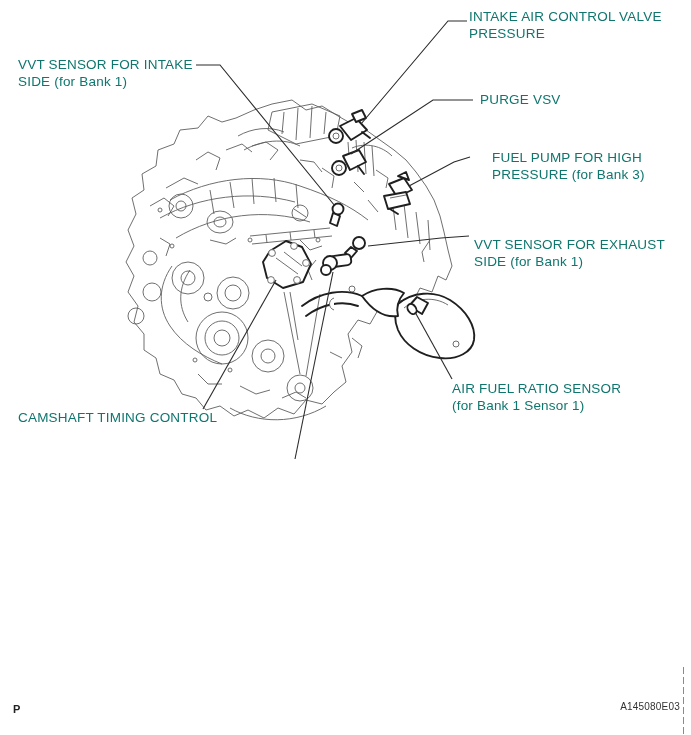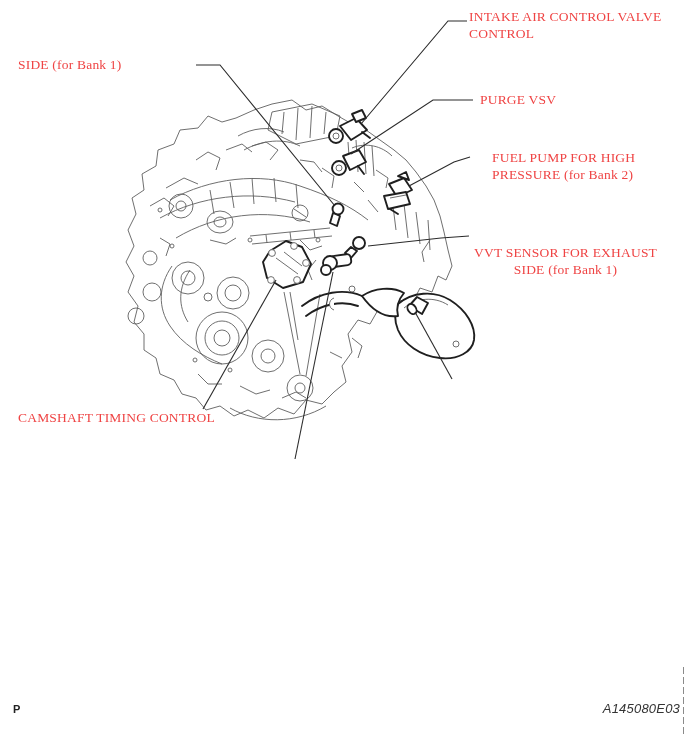--- a/index.html
+++ b/index.html
@@ -3,27 +3,27 @@
 <meta charset="utf-8">
 <style>
   html,body{margin:0;padding:0;background:#ffffff;}
   #page{
     position:relative;width:691px;height:735px;background:#ffffff;
     font-family:"Liberation Sans", sans-serif;color:#1a1a1a;overflow:hidden;
   }
   svg{position:absolute;left:0;top:0;}
   .callout{
     position:absolute;font-size:13.5px;line-height:16.5px;letter-spacing:.2px;
-    white-space:nowrap;color:#ef4444;font-family:Liberation Serif, serif;
+    white-space:nowrap;color:#0f766e;
   }
   .footer-letter{
     position:absolute;left:13px;top:703px;font-size:11px;font-weight:bold;color:#222;
   }
   .figure-code{
-    position:absolute;right:11px;top:701px;font-size:13px;color:#333;letter-spacing:.2px;font-style:italic;
+    position:absolute;right:11px;top:701px;font-size:10px;color:#333;letter-spacing:.2px;
   }
   
   .thin{stroke:#5f5f5f;stroke-width:.9;fill:none;}
   .thin-f{stroke:#5f5f5f;stroke-width:.9;fill:#ffffff;}
   .bold{stroke:#1f1f1f;stroke-width:1.9;fill:#ffffff;stroke-linejoin:round;}
   .boldline{stroke:#1f1f1f;stroke-width:1.9;fill:none;stroke-linecap:round;}
   .leader{stroke:#2b2b2b;stroke-width:1.1;fill:none;}
 </style>
 </head>
 <body>
@@ -169,41 +169,46 @@
       <polyline class="leader" points="452,379 415,312"></polyline>
       <polyline class="leader" points="203,409 276,280"></polyline>
       <polyline class="leader" points="295,459 333,272"></polyline>
     </g>
 
     <line x1="683.5" y1="667" x2="683.5" y2="734" stroke="#8a8a8a" stroke-width="1" stroke-dasharray="7 3"></line>
   </svg>
 
   <div class="callout" style="left:469px;top:9px;">
     <div>INTAKE AIR CONTROL VALVE</div>
-    <div>CONTROL</div>
+    <div>PRESSURE</div>
   </div>
 
   <div class="callout" style="left:18px;top:57px;">
+    <div>VVT SENSOR FOR INTAKE</div>
     <div>SIDE (for Bank 1)</div>
   </div>
 
   <div class="callout" style="left:480px;top:92px;">
     <div>PURGE VSV</div>
   </div>
 
   <div class="callout" style="left:492px;top:150px;">
     <div>FUEL PUMP FOR HIGH</div>
-    <div>PRESSURE (for Bank 2)</div>
-  </div>
-
-  <div class="callout" style="left:474px;top:245px;text-align:center;">
+    <div>PRESSURE (for Bank 3)</div>
+  </div>
+
+  <div class="callout" style="left:474px;top:237px;">
     <div>VVT SENSOR FOR EXHAUST</div>
     <div>SIDE (for Bank 1)</div>
   </div>
 
+  <div class="callout" style="left:452px;top:381px;">
+    <div>AIR FUEL RATIO SENSOR</div>
+    <div>(for Bank 1 Sensor 1)</div>
+  </div>
 
   <div class="callout" style="left:18px;top:410px;text-align:right;">
     <div>CAMSHAFT TIMING CONTROL</div>
   </div>
 
   <div class="callout" style="left:246px;top:462px;">
   </div>
 
   <div class="footer-letter">P</div>
   <div class="figure-code">A145080E03</div>

